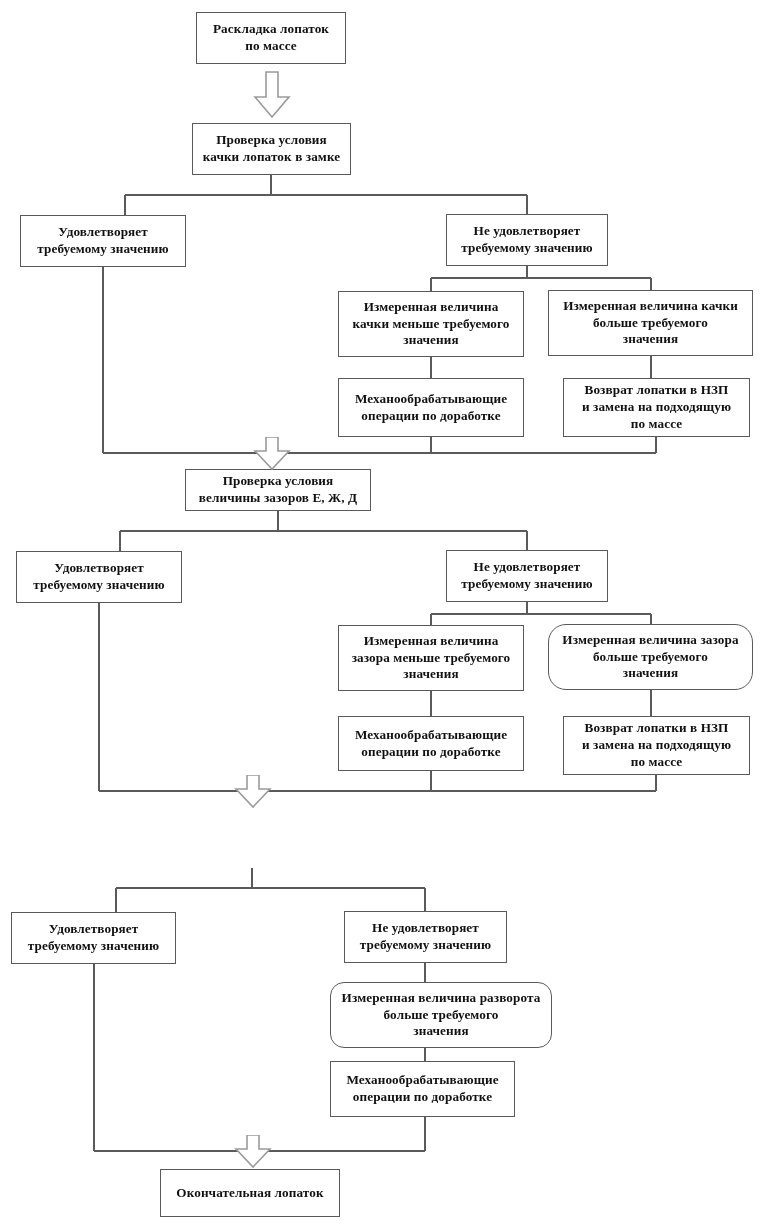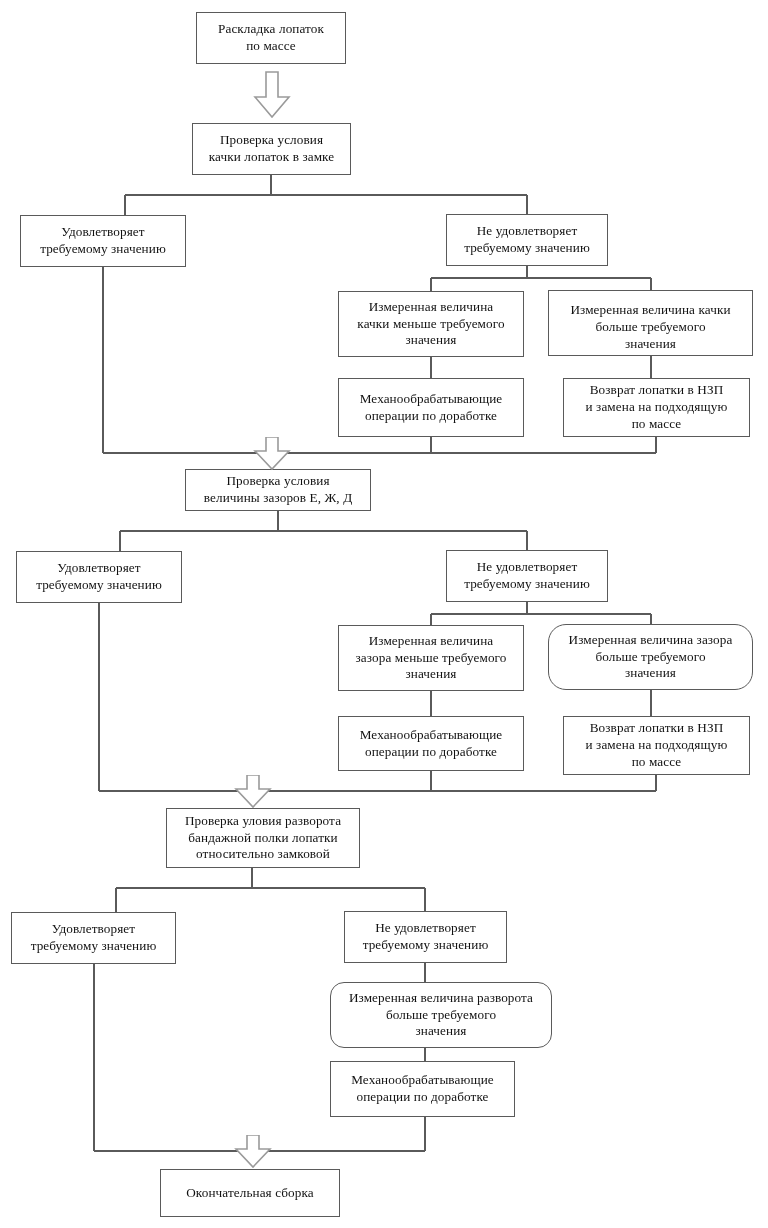--- a/index.html
+++ b/index.html
@@ -28,21 +28,21 @@
     box-sizing: border-box;
     border: 1px solid #5a5a5a;
     background: #ffffff;
     color: #111111;
     display: flex;
     align-items: center;
     justify-content: center;
     text-align: center;
     line-height: 1.28;
     font-size: 13.2px;
-    font-weight: 400;
+    font-weight: 700;
     letter-spacing: 0.1px;
     padding: 2px 4px;
     z-index: 2;
   }
   .node .txt {
     display: block;
     width: 100%;
     white-space: pre-line;
   }
   .arrow {
@@ -121,21 +121,21 @@
     <span class="txt">Не удовлетворяет
 требуемому значению</span>
   </div>
 
   <div class="node" style="left:338px; top:291px; width:186px; height:66px;">
     <span class="txt">Измеренная величина
 качки меньше требуемого
 значения</span>
   </div>
 
-  <div class="node" style="left:548px; top:290px; width:205px; height:66px;align-items:flex-end;">
+  <div class="node" style="left:548px; top:290px; width:205px; height:66px;">
     <span class="txt">Измеренная величина качки
 больше требуемого
 значения</span>
   </div>
 
   <div class="node" style="left:338px; top:378px; width:186px; height:59px;">
     <span class="txt">Механообрабатывающие
 операции по доработке</span>
   </div>
 
@@ -184,25 +184,20 @@
   <div class="node" style="left:563px; top:716px; width:187px; height:59px;">
     <span class="txt">Возврат лопатки в НЗП
 и замена на подходящую
 по массе</span>
   </div>
 
   <svg class="arrow" style="left:233px; top:775px;" width="40" height="34" viewBox="0 0 40 34">
     <polygon points="14,0 26,0 26,14 37,14 20,32 3,14 14,14" fill="#ffffff" stroke="#9a9a9a" stroke-width="1.6"></polygon>
   </svg>
 
-  <div class="node" style="left:166px; top:808px; width:194px; height:60px;">
-    <span class="txt">Проверка уловия разворота
-бандажной полки лопатки
-относительно замковой</span>
-  </div>
 
   <div class="node" style="left:11px; top:912px; width:165px; height:52px;">
     <span class="txt">Удовлетворяет
 требуемому значению</span>
   </div>
 
   <div class="node" style="left:344px; top:911px; width:163px; height:52px;">
     <span class="txt">Не удовлетворяет
 требуемому значению</span>
   </div>
@@ -216,16 +211,16 @@
   <div class="node" style="left:330px; top:1061px; width:185px; height:56px;">
     <span class="txt">Механообрабатывающие
 операции по доработке</span>
   </div>
 
   <svg class="arrow" style="left:233px; top:1135px;" width="40" height="34" viewBox="0 0 40 34">
     <polygon points="14,0 26,0 26,14 37,14 20,32 3,14 14,14" fill="#ffffff" stroke="#9a9a9a" stroke-width="1.6"></polygon>
   </svg>
 
   <div class="node" style="left:160px; top:1169px; width:180px; height:48px;">
-    <span class="txt">Окончательная сборка</span>
+    <span class="txt">Окончательная лопаток</span>
   </div>
 
 </div>
 
 </body></html>

